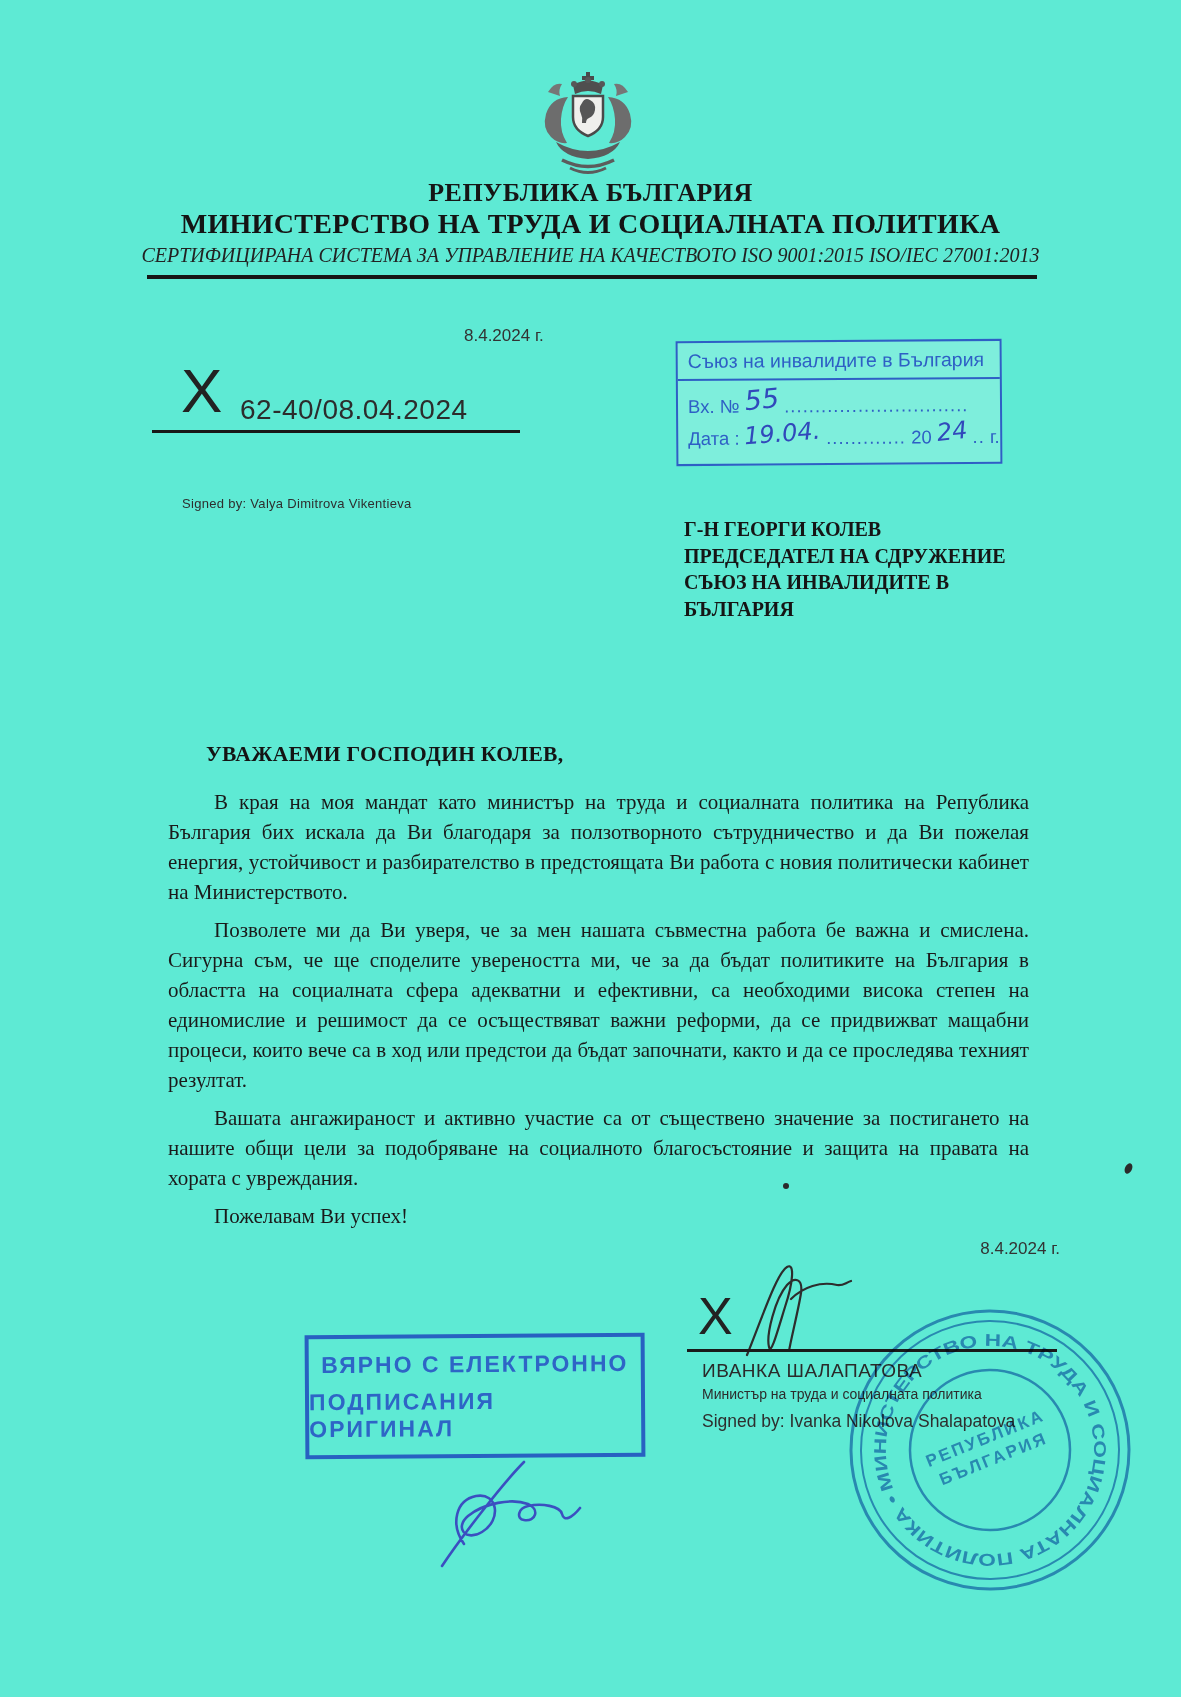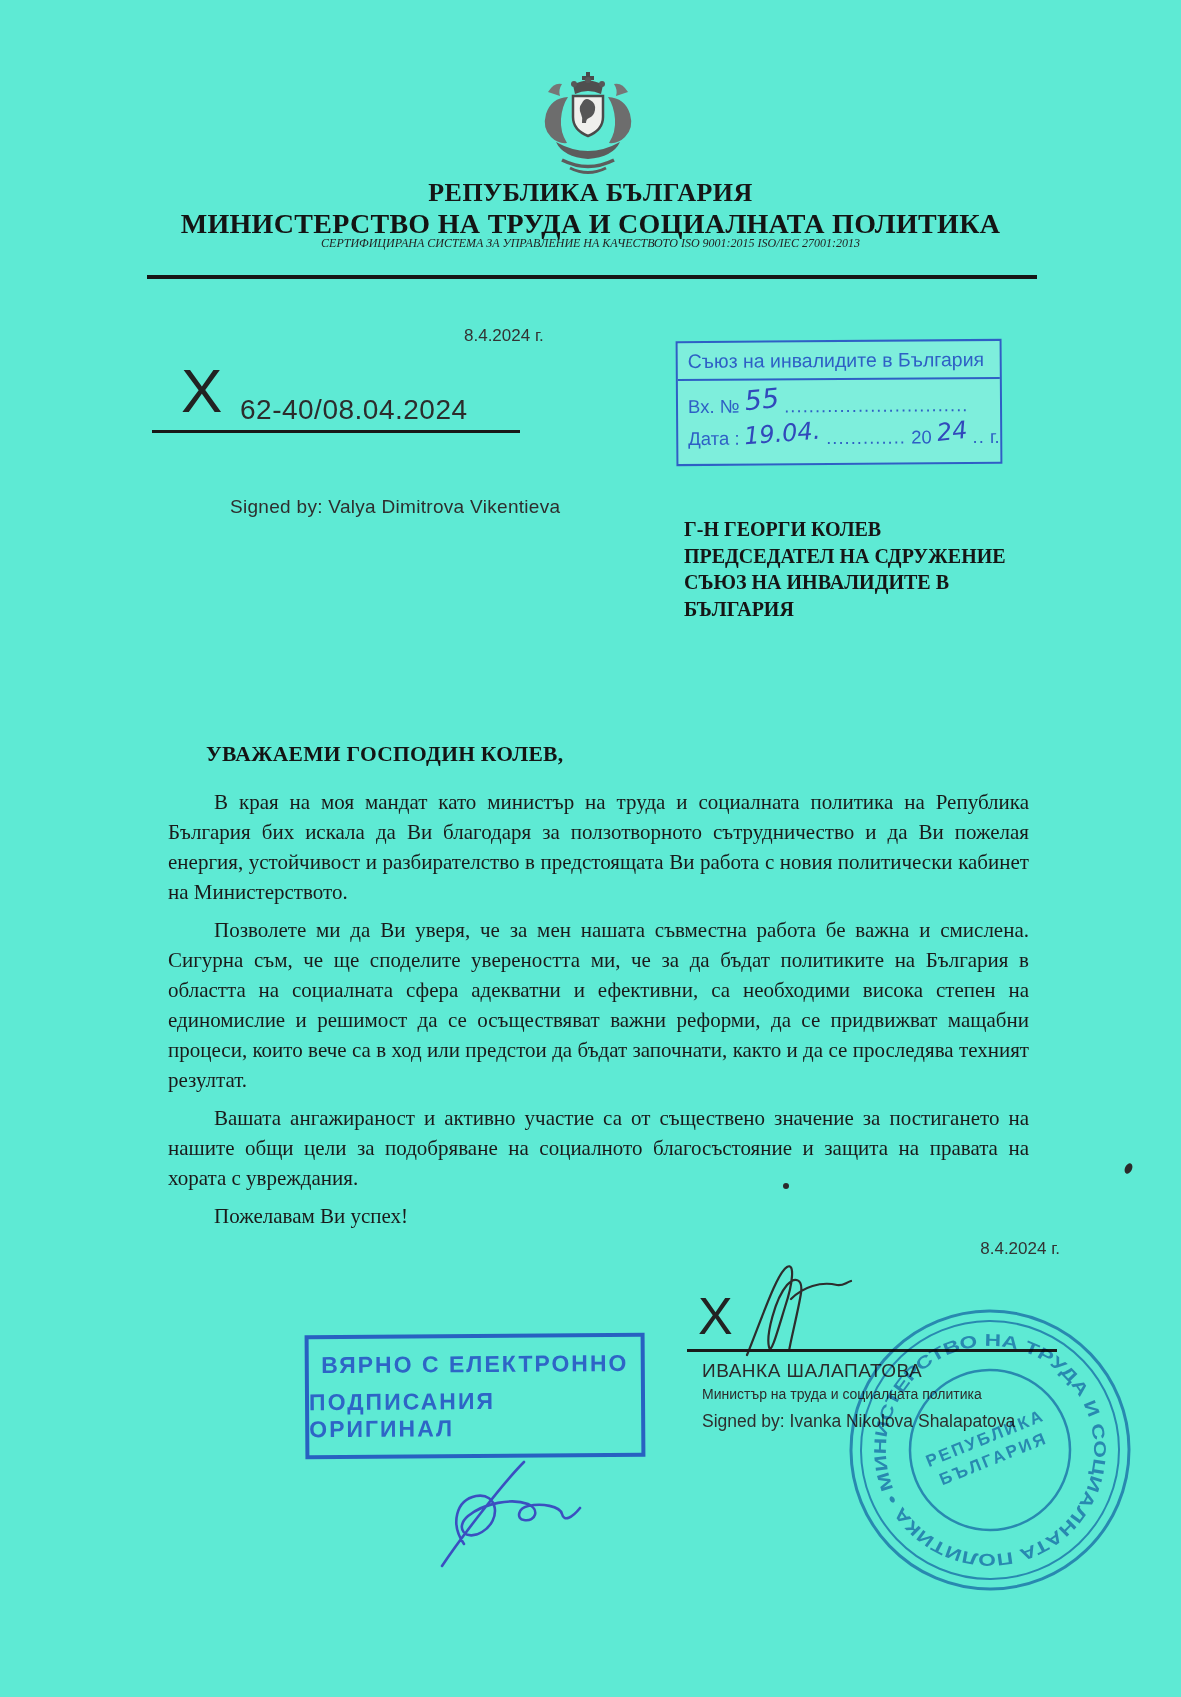--- a/index.html
+++ b/index.html
@@ -4,30 +4,30 @@
 <style>
   html,body{margin:0;padding:0;background:#ffffff;}
   .page{position:relative;width:1181px;height:1697px;background:#5eead4;
         font-family:"Liberation Serif", serif;color:#1b1b1b;overflow:hidden;}
   .abs{position:absolute;}
   .centered{left:0;right:0;text-align:center;}
   .sans{font-family:"Liberation Sans", sans-serif;}
 
   .republic{top:178px;font-weight:bold;font-size:26px;letter-spacing:.5px;color:#161616;}
   .ministry{top:208px;font-weight:bold;font-size:28px;letter-spacing:.3px;color:#141414;}
-  .certline{top:236px;font-style:italic;font-size:12px;color:#222;}
+  .certline{top:244px;font-style:italic;font-size:20px;color:#222;}
   .rule-thick{left:147px;top:275px;width:890px;height:4px;background:#161616;}
   .addrline{top:282px;font-size:16.5px;color:#232323;letter-spacing:-0.2px;}
 
   .date-top{left:464px;top:326px;font-size:17px;color:#333;}
   .xmark-top{left:181px;top:360px;font-size:62px;font-weight:400;color:#222;
              font-family:"Liberation Sans",sans-serif;line-height:62px;}
   .refnum{left:240px;top:394px;font-size:28px;color:#2c2c2c;letter-spacing:.5px;}
   .ref-underline{left:152px;top:430px;width:368px;height:3px;background:#181818;}
-  .signed-top{left:182px;top:496px;font-size:19px;color:#2e2e2e;letter-spacing:.3px;margin-left:48px;}
+  .signed-top{left:182px;top:496px;font-size:13px;color:#2e2e2e;letter-spacing:.3px;}
 
   .in-stamp{left:676px;top:340px;width:322px;border:2px solid #2e5fc5;color:#2e5fc5;
             font-family:"Liberation Sans",sans-serif;transform:rotate(-.4deg);background:rgba(255,255,255,.2);}
   .in-stamp .org{display:block;padding:7px 8px 6px 10px;font-size:19.5px;border-bottom:2px solid #2e5fc5;white-space:nowrap;}
   .in-stamp .rows{padding:8px 8px 10px 10px;font-size:18.5px;}
   .in-stamp .row{position:relative;white-space:nowrap;line-height:30px;}
   .in-stamp .dots{letter-spacing:1px;color:#2e5fc5;}
   .hand{font-family:"DejaVu Sans",sans-serif;font-style:italic;color:#3148bb;display:inline-block;}
   .hand.no{font-size:27px;transform:rotate(-5deg) translateY(-4px);}
   .hand.dt{font-size:24px;transform:rotate(-4deg) translateY(-3px);}

